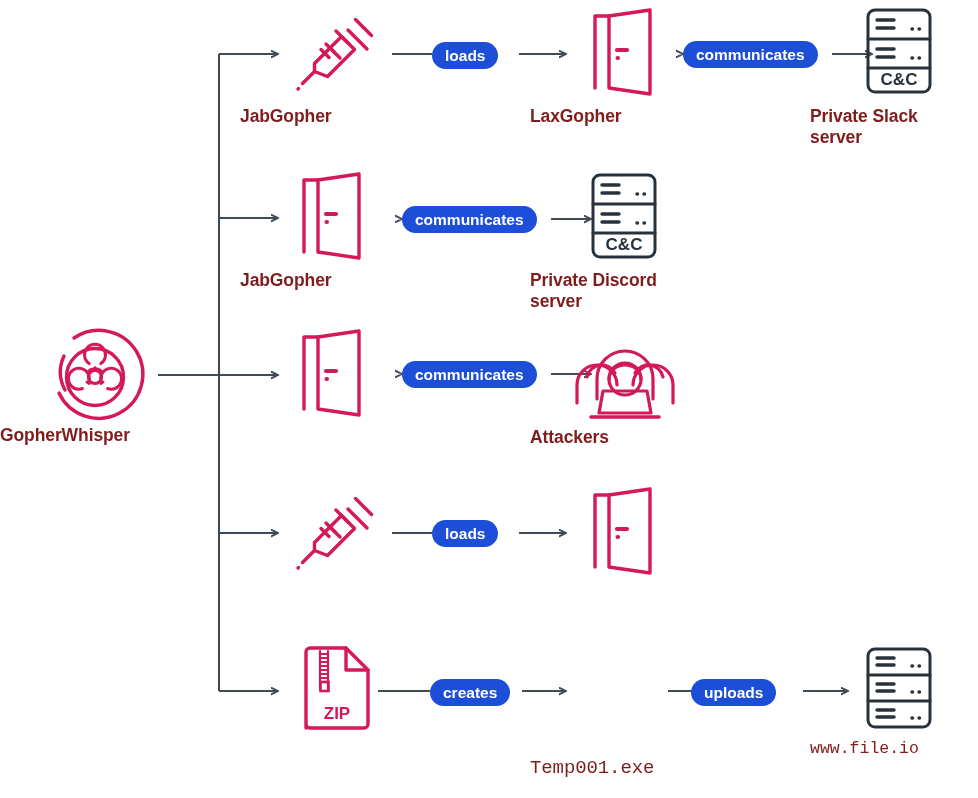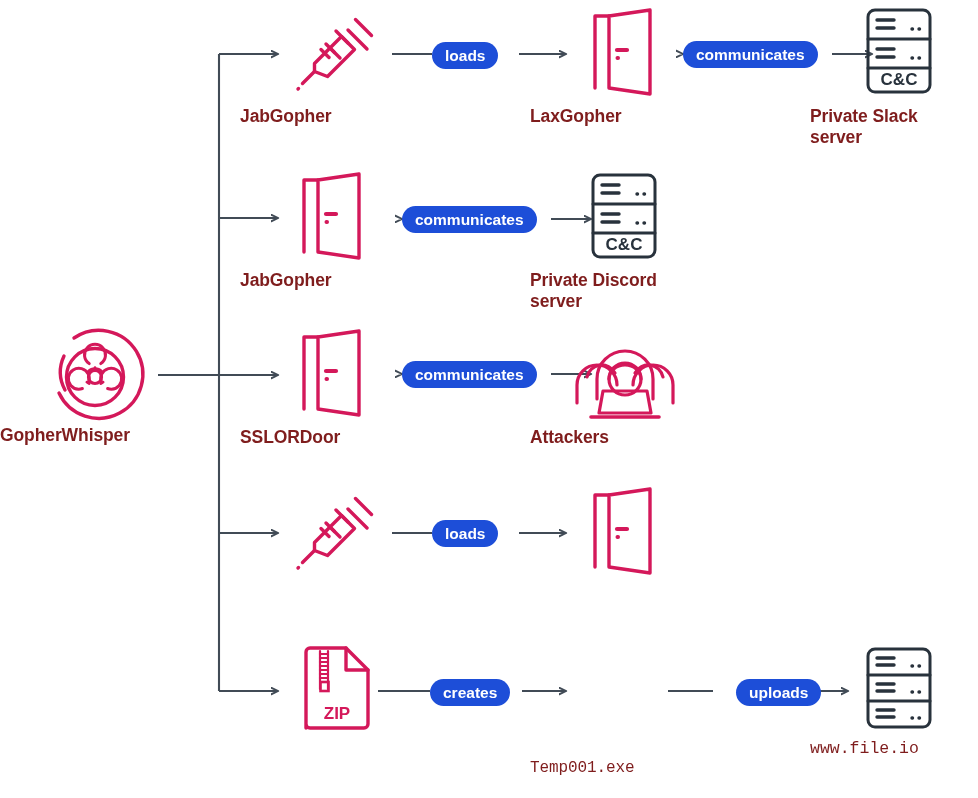--- a/index.html
+++ b/index.html
@@ -37,21 +37,21 @@
   }
   .node-label.mono {
     font-family: "Liberation Mono", monospace;
     font-weight: normal;
     font-size: 16.5px;
     letter-spacing: 0px;
   }
   .node-label.stacked .mono-line {
     font-family: "Liberation Mono", monospace;
     font-weight: normal;
-    font-size: 16px;
+    font-size: 19px;
     display: block;
   }
   .edge-pill {
     position: absolute;
     display: flex;
     align-items: center;
     justify-content: center;
     background: #1d4ed8;
     color: #ffffff;
     border-radius: 999px;
@@ -246,21 +246,20 @@
   <div class="icon-box" style="left:296px; top:329px;">
     <svg width="78" height="88" viewBox="0 0 78 88">
       <g fill="none" stroke="#d4185a" stroke-width="3.4" stroke-linecap="round" stroke-linejoin="round">
         <path d="M22,80 L22,8 L63,2 L63,86 Z"></path>
         <path d="M22,8 L8,8 L8,80"></path>
         <path d="M30,42 L40,42" stroke-width="4.2"></path>
         <path d="M30.5,50 L31,50" stroke-width="4"></path>
       </g>
     </svg>
   </div>
-  <div class="node-label" style="left:240px; top:427px; width:190px;">SSLORDoor</div>
 
   <div class="edge-pill" style="left:402px; top:361px;">communicates</div>
 
   <div class="icon-box" style="left:573px; top:337px;">
     <svg width="104" height="82" viewBox="0 0 104 82">
       <g fill="none" stroke="#d4185a" stroke-width="3.2" stroke-linecap="round" stroke-linejoin="round">
 
         <path d="M4,66 L4,48 a20,20 0 0 1 40,0"></path>
         <path d="M14,40 a15,15 0 0 1 28,-4"></path>
 
@@ -333,21 +332,21 @@
     </svg>
   </div>
 
   <div class="edge-pill" style="left:430px; top:679px;">creates</div>
 
   <div class="node-label stacked" style="left:530px; top:737px; width:196px;">
     <span class="mono-line">Temp001.exe</span>
     
   </div>
 
-  <div class="edge-pill" style="left:736px; top:679px;">uploads</div>
+  <div class="edge-pill" style="left:691px; top:679px;">uploads</div>
 
   <div class="icon-box" style="left:866px; top:647px;">
     <svg width="66" height="82" viewBox="0 0 66 82">
       <g fill="none" stroke="#28323c" stroke-width="3" stroke-linecap="round" stroke-linejoin="round">
         <rect x="2" y="2" width="62" height="78" rx="7"></rect>
         <path d="M2,28 L64,28"></path>
         <path d="M2,54 L64,54"></path>
         <path d="M11,11 L28,11" stroke-width="3.4"></path>
         <path d="M11,18 L28,18" stroke-width="3.4"></path>
         <path d="M11,37 L28,37" stroke-width="3.4"></path>

